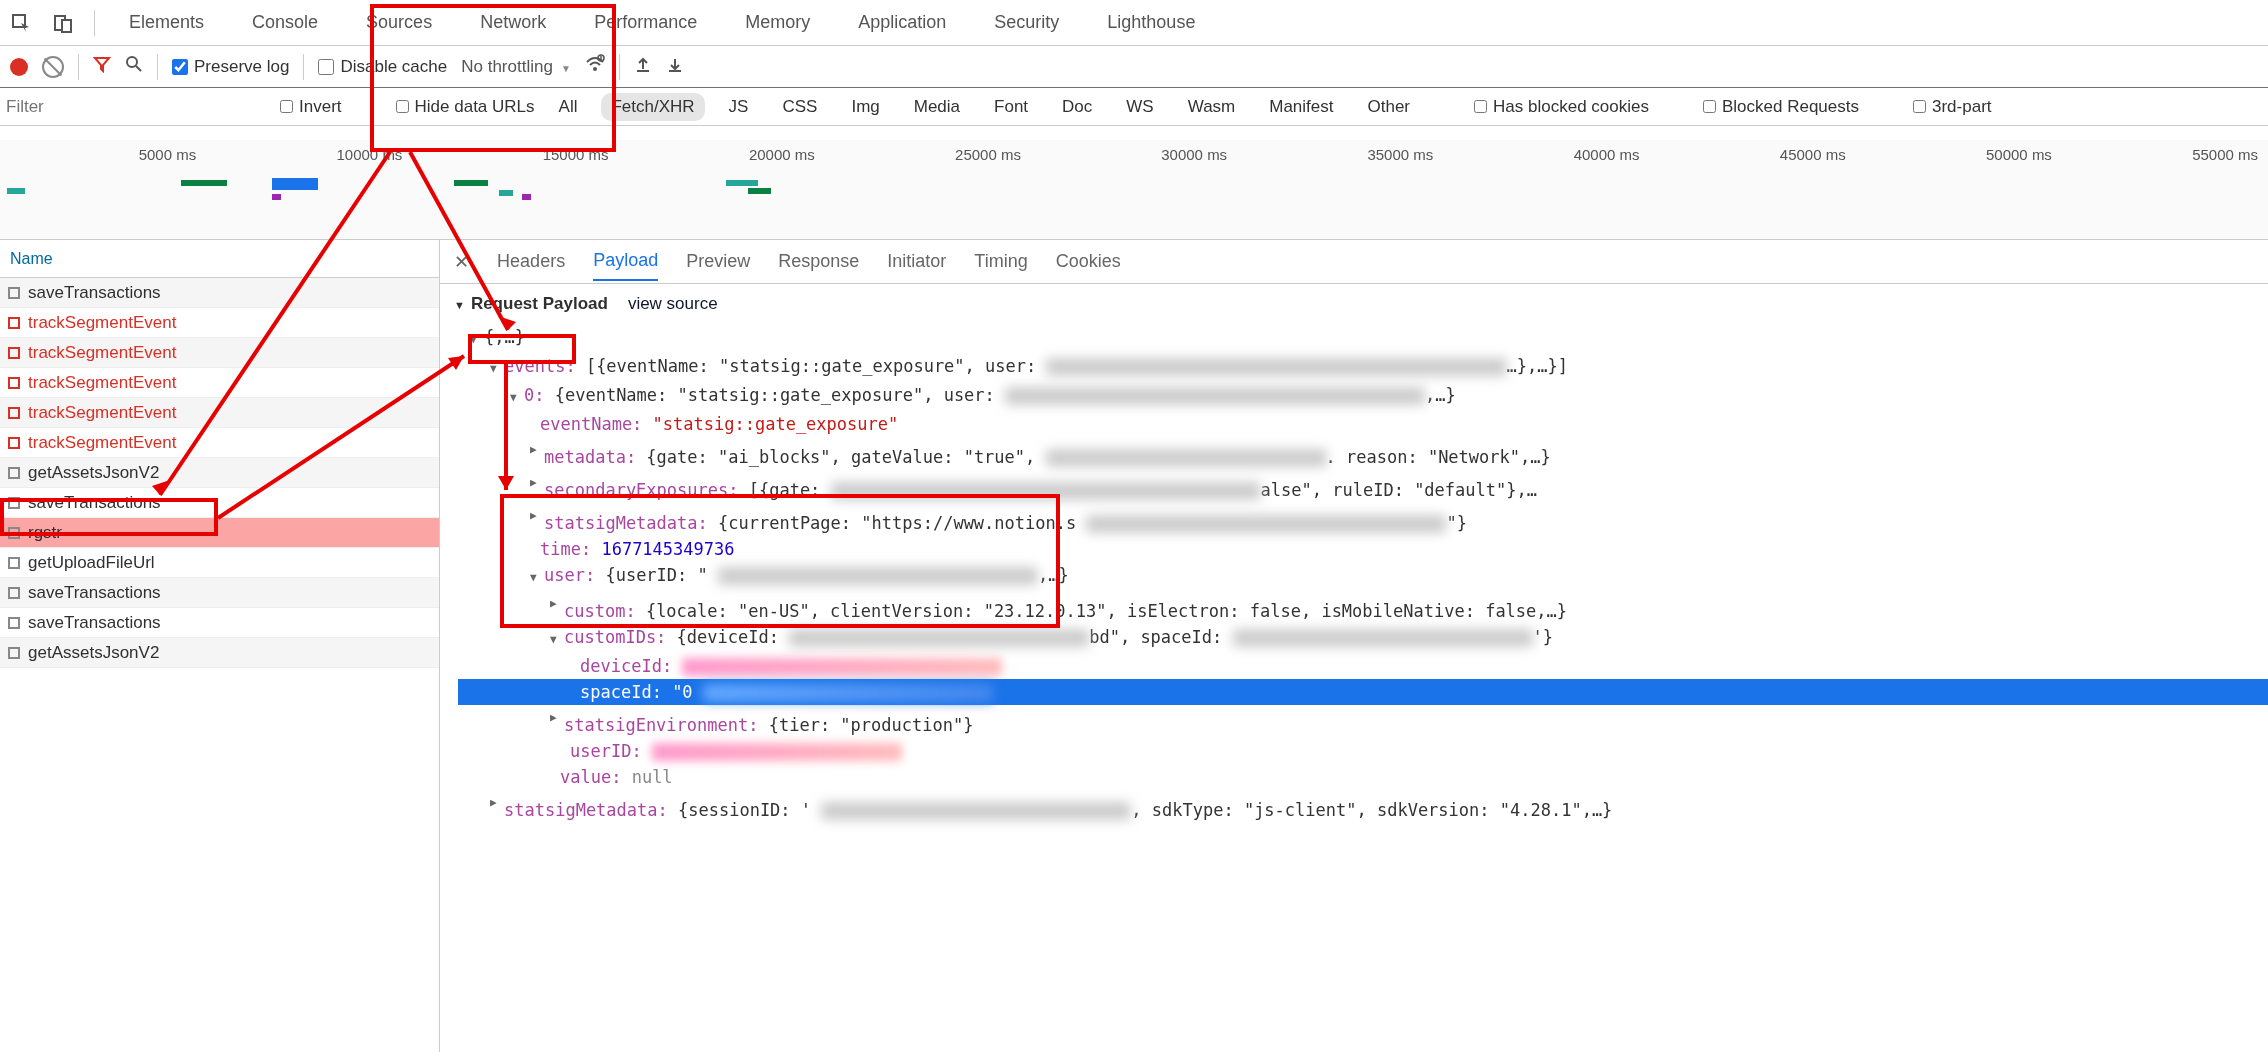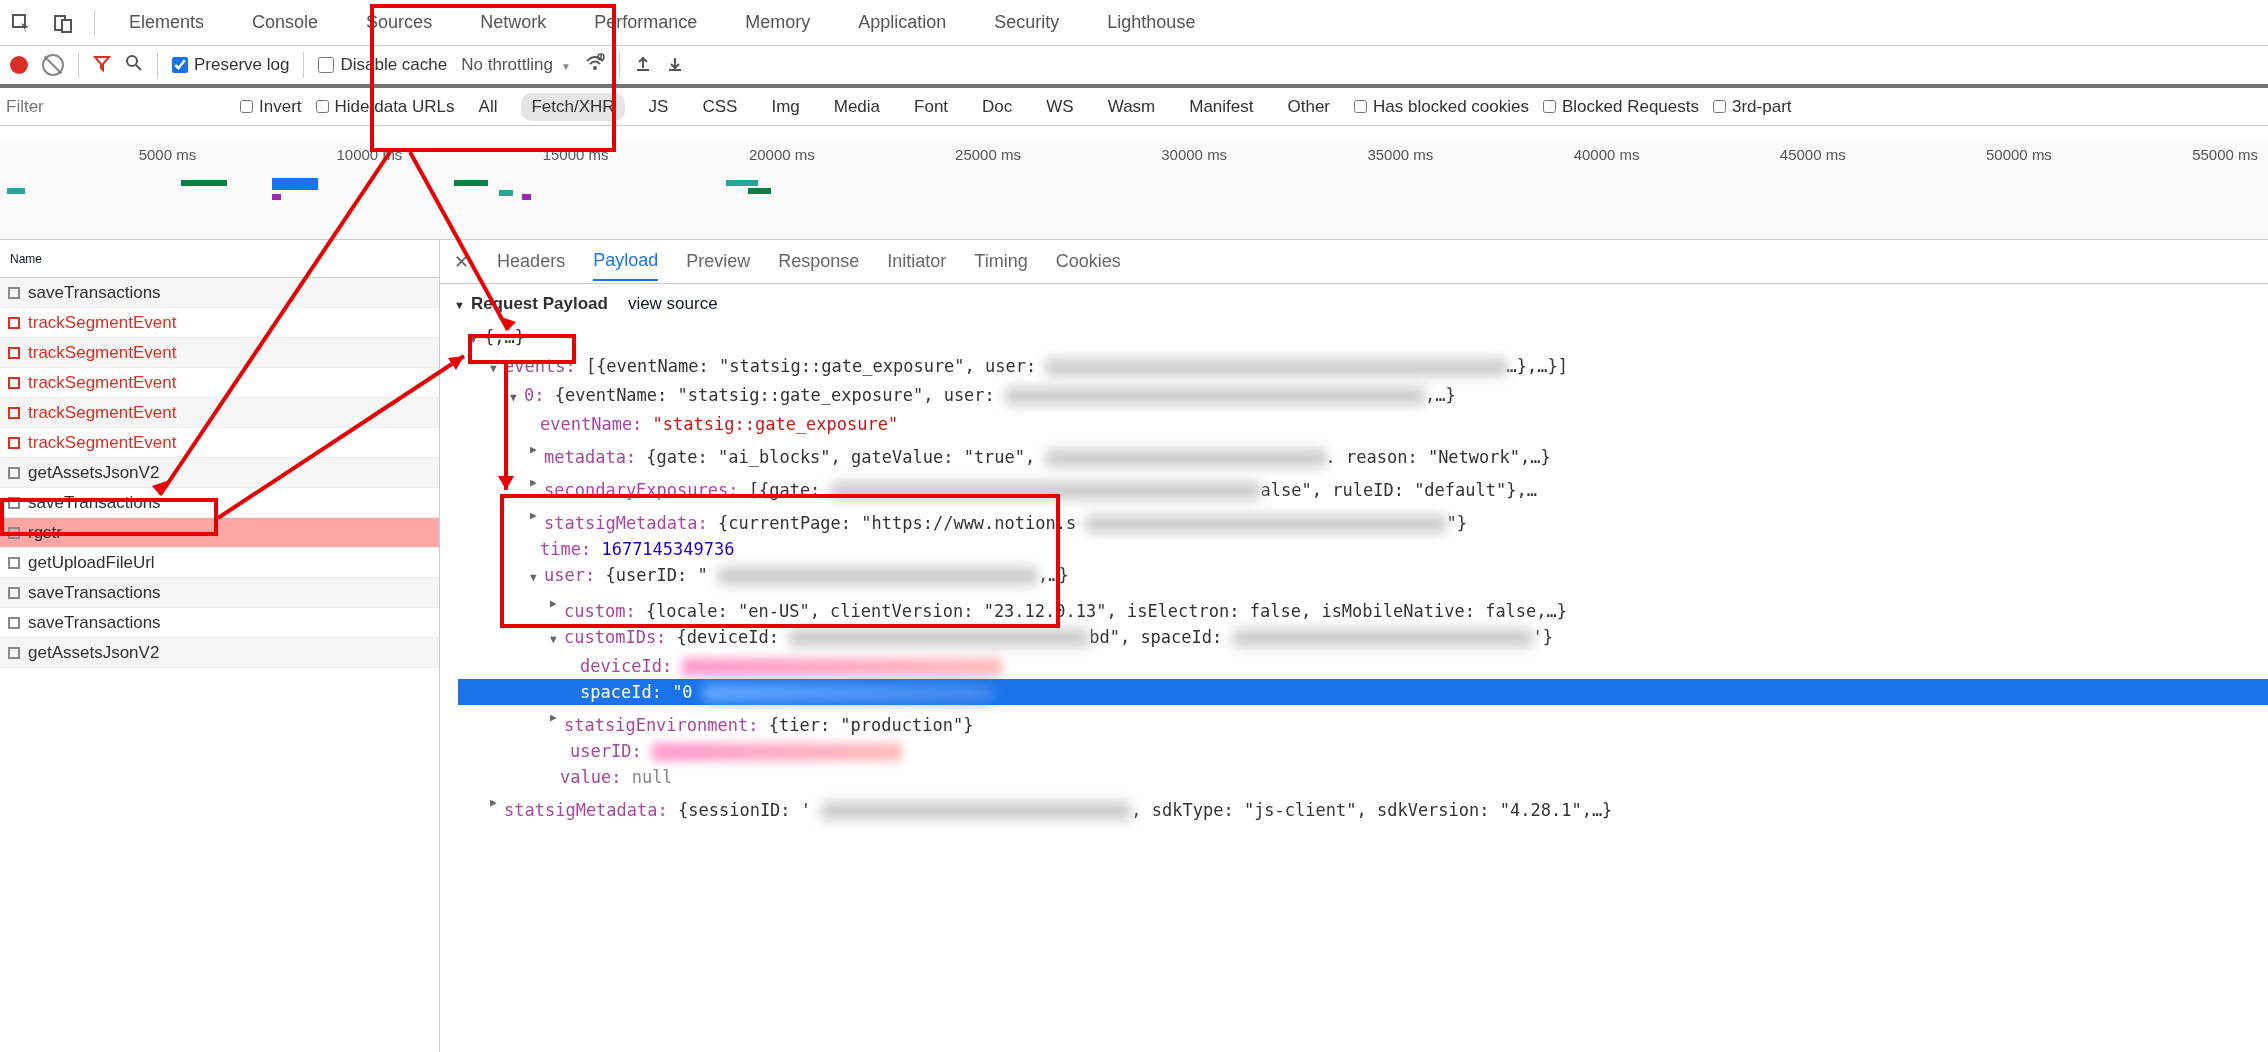--- a/index.html
+++ b/index.html
@@ -26,21 +26,21 @@
 }
 .topbar .icon-btn { width: 22px; height: 22px; display: flex; align-items: center; justify-content: center; }
 .topbar .divider-v { width: 1px; height: 26px; background: #ccc; }
 .topbar .tab { padding: 10px 14px; cursor: pointer; }
 
 
 .toolbar {
   display: flex;
   align-items: center;
   height: 42px;
-  border-bottom: 4px solid #737373;
+  border-bottom: 1px solid #737373;
   padding: 0 10px;
   gap: 14px;
   font-size: 17px;
   color: #333;
 }
 .toolbar .rec { width: 18px; height: 18px; border-radius: 50%; background: #d93025; }
 .toolbar .nosign { width: 22px; height: 22px; border: 2px solid #888; border-radius: 50%; position: relative; }
 .toolbar .nosign::after { content: ""; position: absolute; width: 24px; height: 2px; background: #888; top: 8px; left: -3px; transform: rotate(45deg); }
 .toolbar .funnel { color: #d93025; font-size: 18px; }
 .toolbar .divider-v { width: 1px; height: 26px; background: #ccc; }
@@ -64,21 +64,21 @@
 }
 .filterbar input.filter {
   width: 220px;
   height: 26px;
   border: none;
   outline: none;
   font-size: 17px;
   color: #888;
   background: transparent;
 }
-.filterbar .chk { display: flex; align-items: center; gap: 6px; }
+.filterbar .chk { display: flex; align-items: center; gap: 6px; margin-left: 40px; }
 .filterbar .pill { padding: 4px 10px; border-radius: 10px; cursor: pointer; }
 .filterbar .pill.active { background: #e5e5e5; }
 
 
 .timeline {
   height: 100px;
   border-bottom: 1px solid #ccc;
   position: relative;
   background: #fafafa;
 }
@@ -99,22 +99,22 @@
   border-right: 1px solid #ccc;
   overflow: hidden;
   position: relative;
 }
 .left .hdr {
   height: 38px;
   border-bottom: 1px solid #ccc;
   display: flex;
   align-items: center;
   padding: 0 10px;
-  font-size: 12px;
-  color: #0f172a;
+  font-size: 16px;
+  color: #0369a1;
 }
 .left .row {
   display: flex;
   align-items: center;
   gap: 8px;
   height: 30px;
   padding: 0 8px;
   font-size: 17px;
   border-bottom: 1px solid #eee;
   white-space: nowrap;

